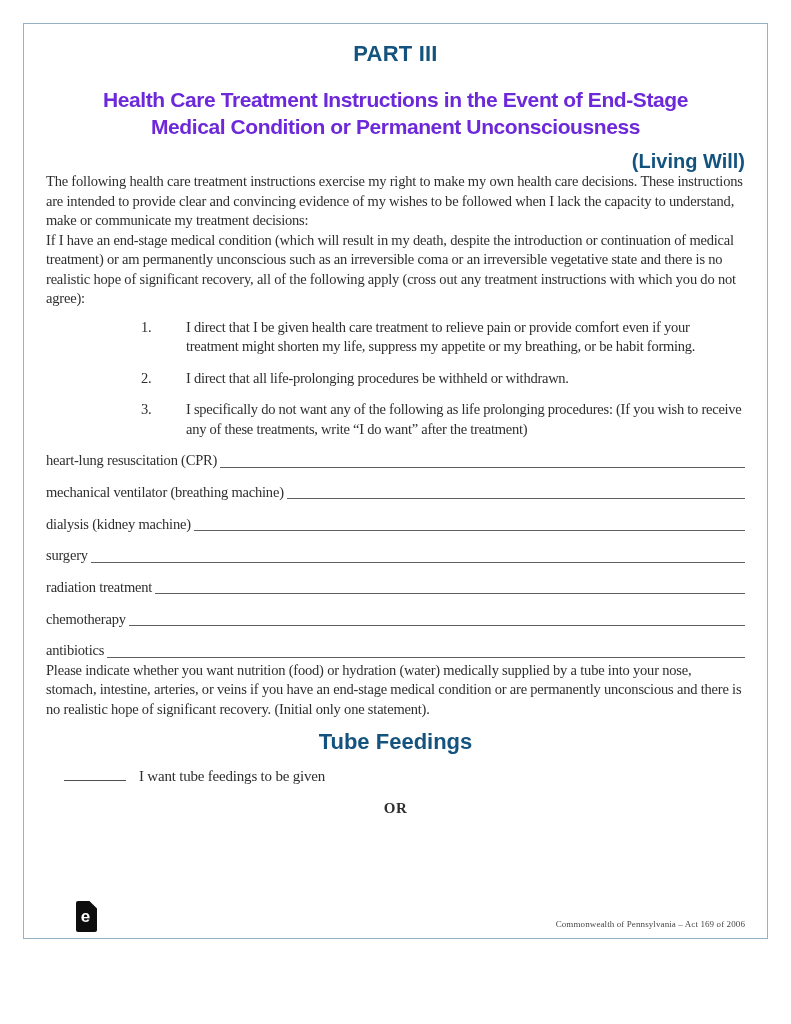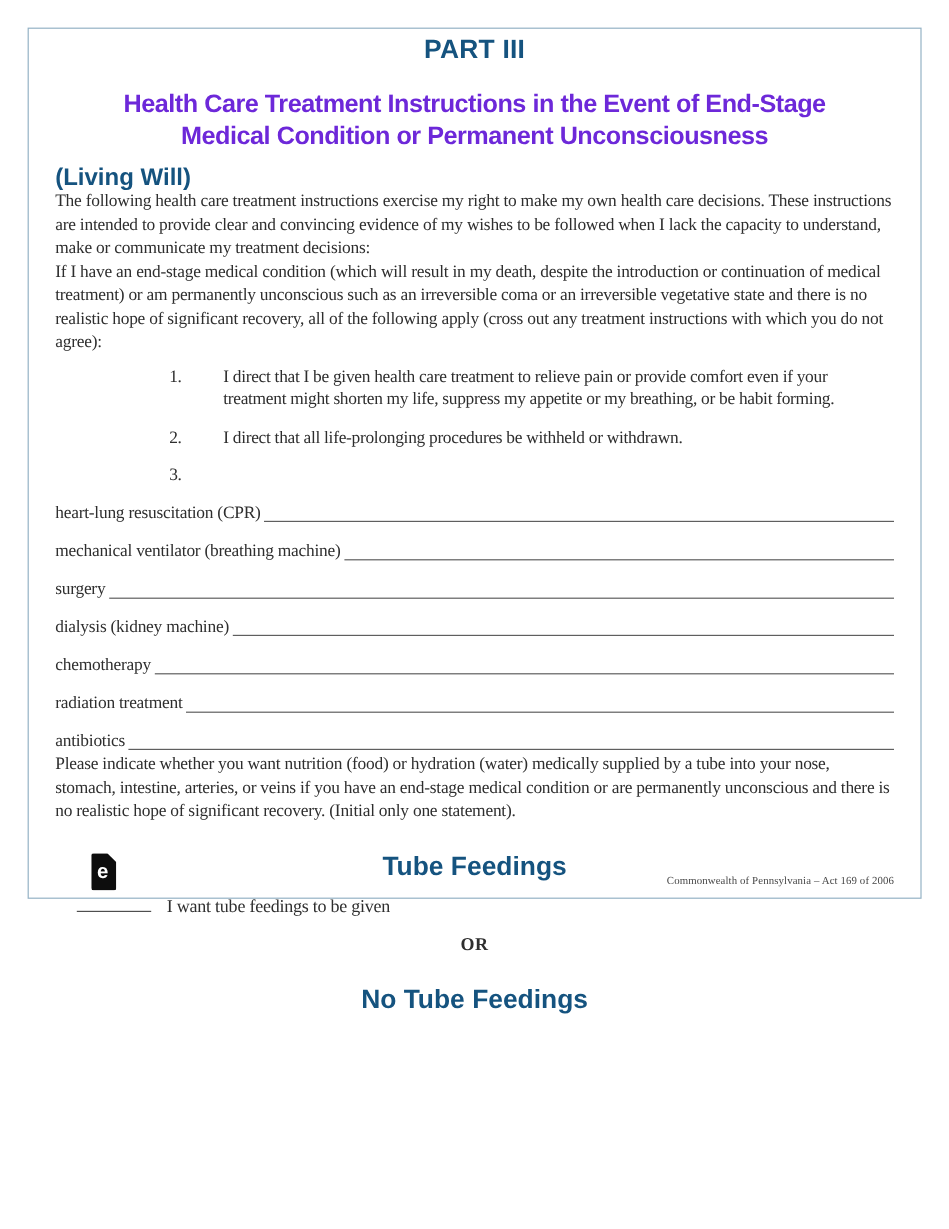--- a/index.html
+++ b/index.html
@@ -7,24 +7,24 @@
     position:relative;
     width:791px; height:1024px;
     background:#ffffff;
     font-family:"Liberation Serif", serif;
     color:#2e2e2e;
     overflow:hidden;
   }
   .frame {
     position:absolute;
     left:23px; top:23px;
-    width:745px; height:726px;
+    width:745px; height:916px;
     border:1.5px solid #94b2c5;
     box-sizing:border-box;
-    padding:6px 22px 0 22px;
+    padding:19px 22px 0 22px;
   }
   .part-heading {
     text-align:center;
     color:#15537f;
     font-family:"Liberation Sans", sans-serif;
     font-weight:bold;
     font-size:22px;
     line-height:22px;
     letter-spacing:0.2px;
   }
@@ -32,21 +32,21 @@
     text-align:center;
     color:#6d28d9;
     font-family:"Liberation Sans", sans-serif;
     font-weight:bold;
     font-size:21px;
     line-height:27px;
     letter-spacing:-0.4px;
     margin-top:21px;
   }
   .doc-subtitle {
-    text-align:left;
+    text-align:right;
     color:#15537f;
     font-family:"Liberation Sans", sans-serif;
     font-weight:bold;
     font-size:20px;
     line-height:21px;
     margin-top:11px;
   }
   p.body-par {
     margin:0;
     font-size:14.5px;
@@ -82,21 +82,21 @@
     margin-bottom:3px;
     min-height:10px;
   }
   .section-heading {
     text-align:center;
     color:#15537f;
     font-family:"Liberation Sans", sans-serif;
     font-weight:bold;
     font-size:22px;
     line-height:25px;
-    margin-top:22px;
+    margin-top:10px;
   }
   .initial-row {
     margin-top:12px;
     font-size:15px;
     line-height:20px;
     letter-spacing:-0.2px;
   }
   .initial-line {
     display:inline-block;
     width:62px;
@@ -162,64 +162,64 @@
     <div class="directive d-first">
       <span class="dnum">1.</span>
       <span class="dtext">I direct that I be given health care treatment to relieve pain or provide comfort even if your treatment might shorten my life, suppress my appetite or my breathing, or be habit forming.</span>
     </div>
     <div class="directive d-next">
       <span class="dnum">2.</span>
       <span class="dtext">I direct that all life-prolonging procedures be withheld or withdrawn.</span>
     </div>
     <div class="directive d-next">
       <span class="dnum">3.</span>
+      <span class="dtext">I specifically do not want any of the following as life prolonging procedures:  (If you wish to receive any of these treatments, write “I do want” after the treatment)</span>
     </div>
 
     <div class="treatments">
       <div class="trow">
         <span class="tlabel">heart-lung resuscitation (CPR)</span>
         <span class="tline"></span>
       </div>
       <div class="trow">
         <span class="tlabel">mechanical ventilator (breathing machine)</span>
         <span class="tline"></span>
       </div>
       <div class="trow">
+        <span class="tlabel">dialysis (kidney machine)</span>
+        <span class="tline"></span>
+      </div>
+      <div class="trow">
         <span class="tlabel">surgery</span>
         <span class="tline"></span>
       </div>
       <div class="trow">
-        <span class="tlabel">dialysis (kidney machine)</span>
+        <span class="tlabel">radiation treatment</span>
         <span class="tline"></span>
       </div>
       <div class="trow">
         <span class="tlabel">chemotherapy</span>
-        <span class="tline"></span>
-      </div>
-      <div class="trow">
-        <span class="tlabel">radiation treatment</span>
         <span class="tline"></span>
       </div>
       <div class="trow">
         <span class="tlabel">antibiotics</span>
         <span class="tline"></span>
       </div>
     </div>
 
     <p class="body-par p-nutrition">Please indicate whether you want nutrition (food) or hydration (water) medically supplied by a tube into your nose, stomach, intestine, arteries, or veins if you have an end-stage medical condition or are permanently unconscious and there is no realistic hope of significant recovery. (Initial only one statement).</p>
 
     <div class="section-heading">Tube Feedings</div>
 
     <div class="initial-row">
       <span class="initial-line"></span><span>I want tube feedings to be given</span>
     </div>
 
     <div class="or-separator">OR</div>
 
-    <div class="section-heading">No Tube Feedings</div>
 
 
     <div class="eforms-logo">
       <span class="logo-letter">e</span>
     </div>
 
     <div class="footer-credit">Commonwealth of Pennsylvania – Act 169 of 2006</div>
 
   </div>
 </div>

